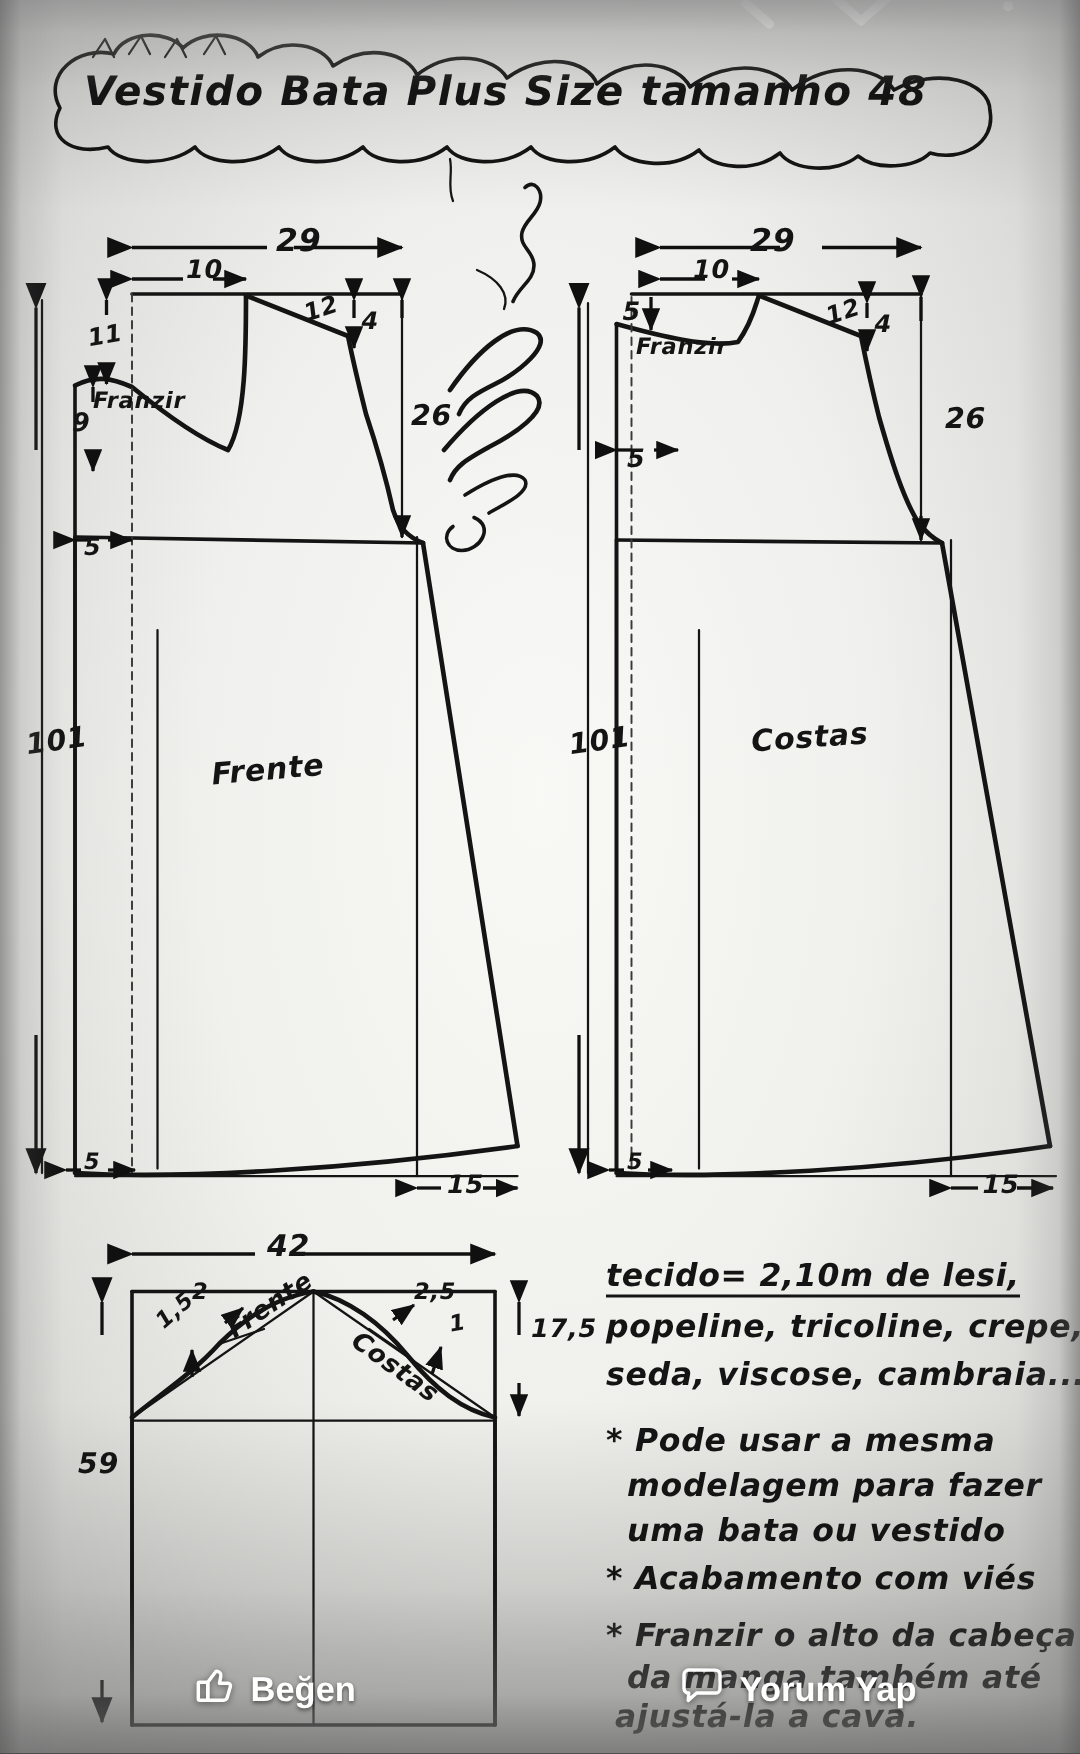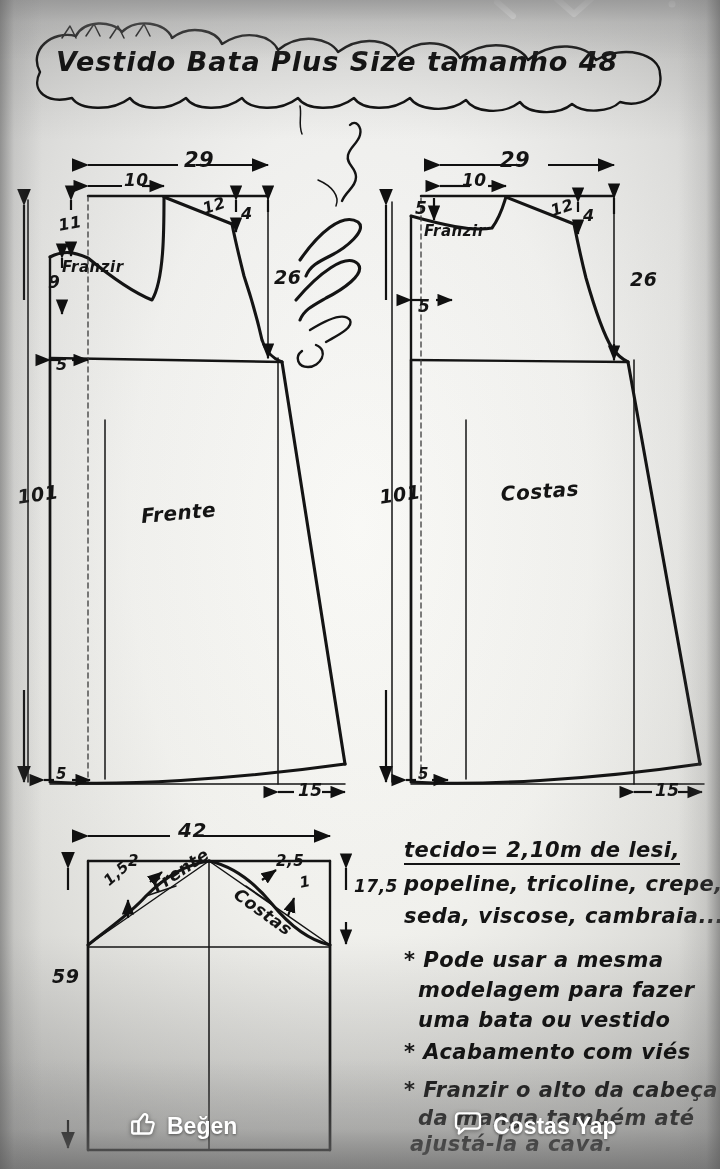--- a/index.html
+++ b/index.html
@@ -327,16 +327,16 @@
   </div>
 
   <div class="fb-btn" style="left:452px;top:1108px;">
     <span>
       <svg width="32" height="30" viewBox="0 0 32 30" fill="none" stroke="#fff" stroke-width="2.3" stroke-linejoin="round" stroke-linecap="round">
         <path d="M4 8.5 C4 6.8 5.4 5.4 7.1 5.4 L24.9 5.4 C26.6 5.4 28 6.8 28 8.5
                  L28 17.6 C28 19.3 26.6 20.7 24.9 20.7 L12.4 20.7
                  L6.8 25.6 L7.2 20.7 L7.1 20.7 C5.4 20.7 4 19.3 4 17.6 Z"></path>
       </svg>
     </span>
-    <span>Costas Yap</span>
+    <span>Yorum Yap</span>
   </div>
 
 </div>
 
 </body></html>

